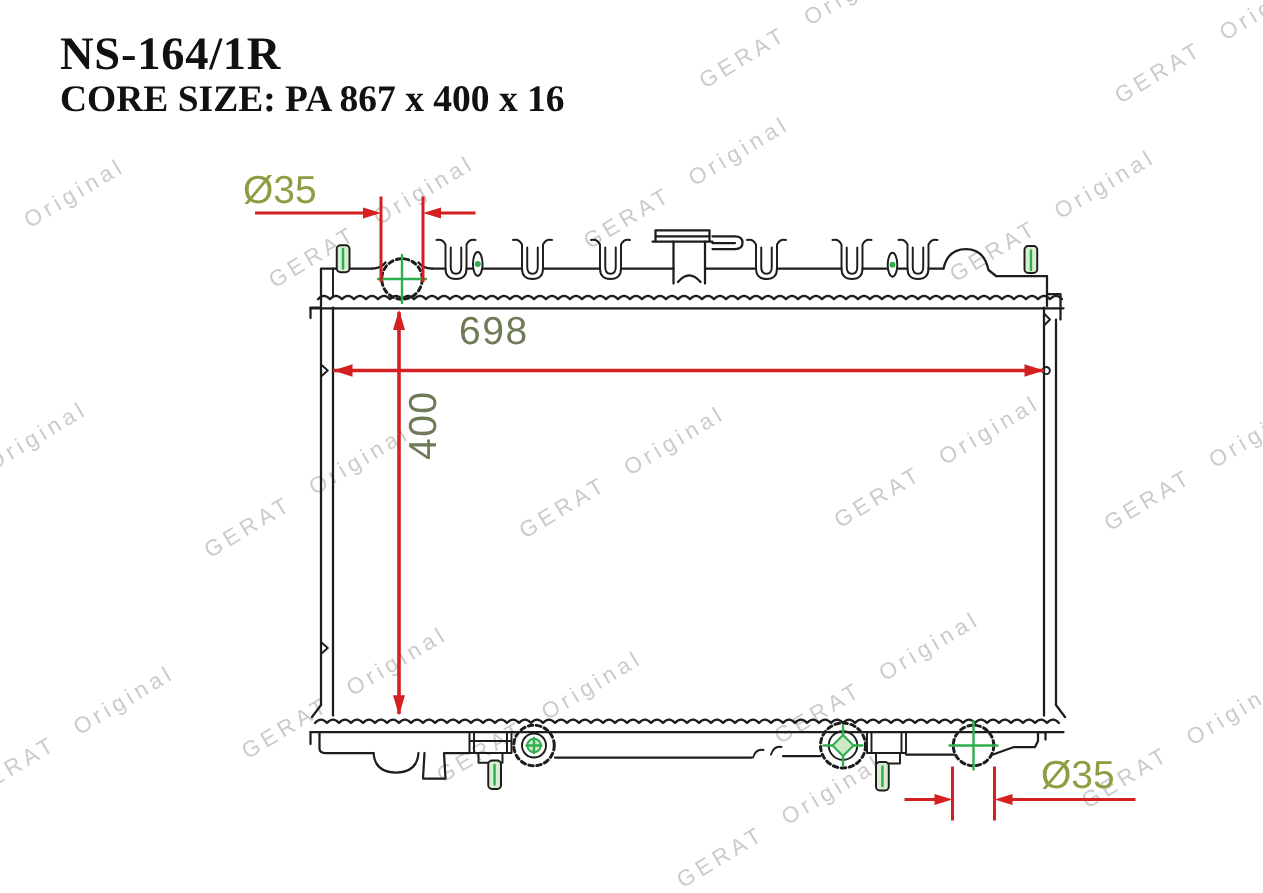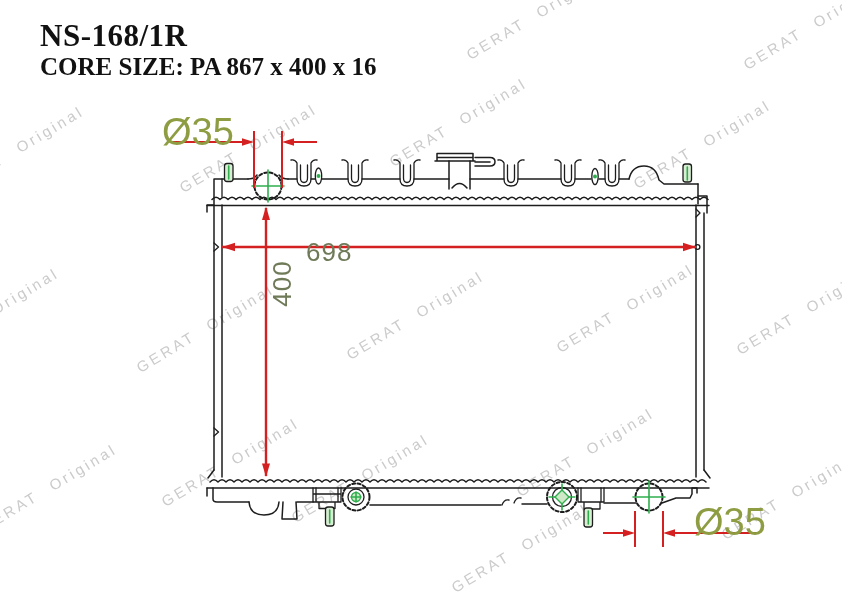--- a/index.html
+++ b/index.html
@@ -33,24 +33,24 @@
   .dash{stroke-dasharray:3 2.4;stroke-width:2;}
   .grn{stroke:var(--green,#2fae4e);fill:none;stroke-width:1.6;stroke-linecap:round;}
   .gdot{fill:var(--green,#2fae4e);stroke:none;}
   .gfill{fill:#cfe9c8;stroke:var(--green,#2fae4e);stroke-width:1.4;}
   .pin{fill:#d8eed2;stroke:var(--black,#1d1d1d);stroke-width:1.3;}
   .red{stroke:var(--red,#d42020);fill:none;stroke-width:2.4;}
   .redthin{stroke-width:2;}
   .redf{fill:var(--red,#d42020);stroke:none;}
   
   .dim{position:absolute;z-index:3;font-family:"Liberation Sans",sans-serif;white-space:nowrap;}
-  .dim-dia{font-size:38px;color:var(--dia,#8e9c42);}
+  .dim-dia{font-size:26px;color:var(--dia,#8e9c42);}
   .dim-size{font-size:26px;color:var(--size,#6f7a58);letter-spacing:1px;}
   .dim-inlet{left:162px;top:111px;}
-  .dim-width{left:306px;top:237px;}
+  .dim-width{left:306px;top:205px;}
   .dim-height{left:252px;top:268px;width:60px;text-align:center;transform:rotate(-90deg);}
   .dim-outlet{left:694px;top:501px;}
 </style>
 </head>
 <body>
 
 <div class="page">
 
   <div class="wm-layer" id="wmLayer">
       <span class="wm" style="left: 535px; top: 15px;">GERAT Original</span>
@@ -66,21 +66,21 @@
       <span class="wm" style="left: 805px; top: 310px;">GERAT Original</span>
       <span class="wm" style="left: 48px; top: 488px;">GERAT Original</span>
       <span class="wm" style="left: 230px; top: 462px;">GERAT Original</span>
       <span class="wm" style="left: 360px; top: 478px;">GERAT Original</span>
       <span class="wm" style="left: 585px; top: 452px;">GERAT Original</span>
       <span class="wm" style="left: 790px; top: 495px;">GERAT Original</span>
       <span class="wm" style="left: 520px; top: 548px;">GERAT Original</span>
     </div>
 
   <div class="hdr">
-    <h1 class="part-no">NS-168/1R</h1>
+    <h1 class="part-no">NS-164/1R</h1>
     <div class="core-size">CORE SIZE: PA 867 x 400 x 16</div>
   </div>
 
   <div class="drawing">
     <svg width="842" height="595" viewBox="0 0 842 595">
 
       <g>
         <path class="k" d="M 214,204 V 179 H 248"></path>
         <path class="k k14" d="M 222,179 V 197"></path>
         <path class="k" d="M 248,179 Q 254,179 257,175"></path>

